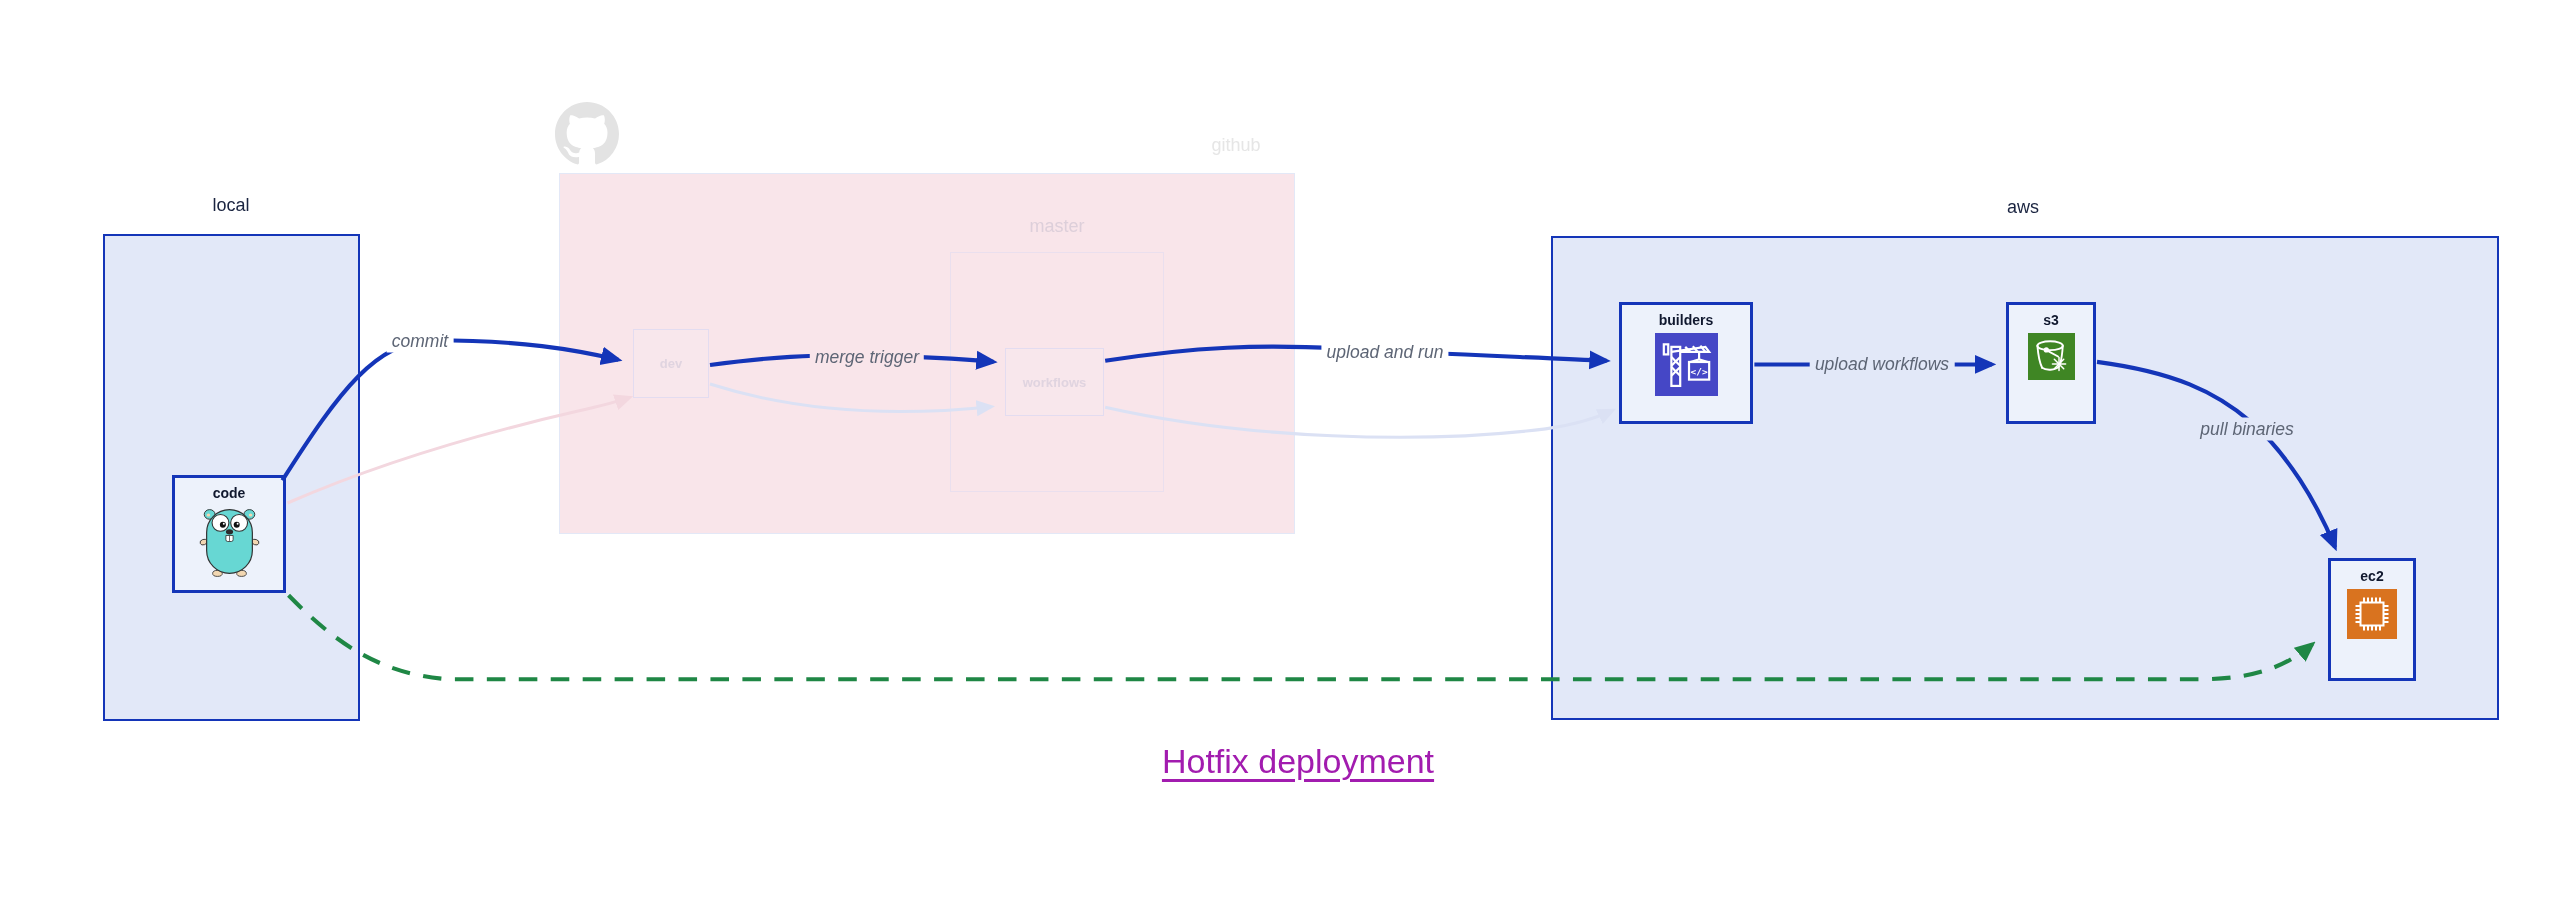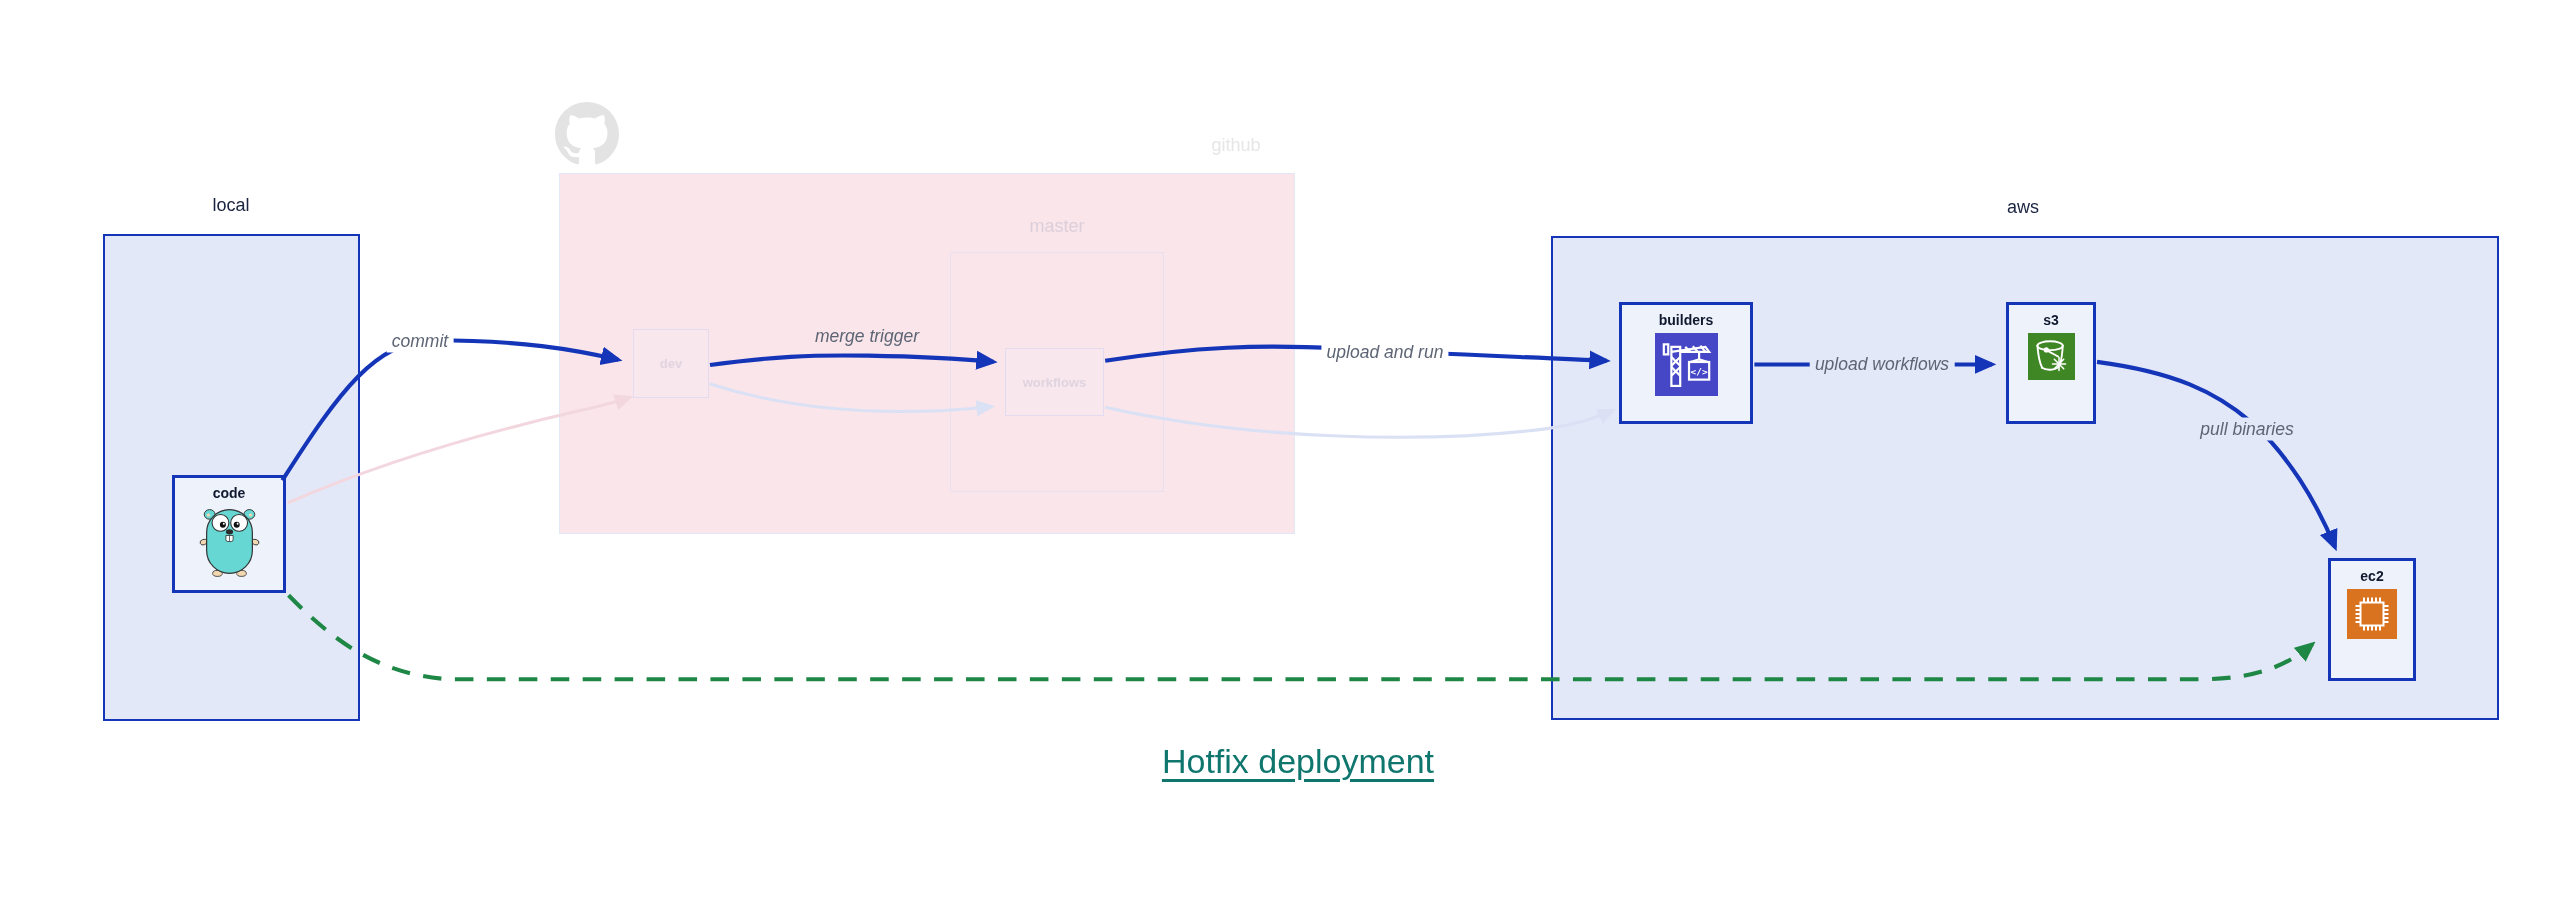--- a/index.html
+++ b/index.html
@@ -40,30 +40,30 @@
   
   .edge-label{
     position:absolute;transform:translate(-50%,-50%);
     font-style:italic;font-size:17.5px;color:#5d6575;
     padding:1px 5.2px;white-space:nowrap;z-index:5;
   }
   .bg-white{background:#ffffff;}
   .bg-pink{background:#f9e5ea;}
   .bg-lav{background:#e2e8f8;}
   .el-commit{left:420px;top:341px;}
-  .el-merge{left:867px;top:336px;}
+  .el-merge{left:867px;top:357px;}
   .el-uploadrun{left:1385px;top:352px;}
   .el-uploadbin{left:1882px;top:364px;}
   .el-pullbin{left:2247px;top:416px;margin-top:13px;}
   
   #edge-layer{position:absolute;left:0;top:0;width:2604px;height:902px;pointer-events:none;z-index:4;}
   #octocat{position:absolute;left:555px;top:102px;width:64px;height:64px;}
   .diagram-title{
     position:absolute;left:1298px;top:742px;transform:translateX(-50%);
-    font-size:34px;color:#0f766e;white-space:nowrap;
+    font-size:34px;color:#a21caf;white-space:nowrap;
     text-decoration:underline;text-decoration-thickness:3.1px;text-underline-offset:6.2px;
   }
 </style>
 </head>
 <body>
 
 <div id="canvas">
 
   <svg id="octocat" viewBox="0 0 16 16">
     <path fill="#e3e3e3" fill-rule="evenodd" d="M8 0C3.58 0 0 3.58 0 8c0 3.54 2.29 6.53 5.47 7.59.4.07.55-.17.55-.38 0-.19-.01-.82-.01-1.49-2.01.37-2.53-.49-2.69-.94-.09-.23-.48-.94-.82-1.13-.28-.15-.68-.52-.01-.53.63-.01 1.08.58 1.23.82.72 1.21 1.87.87 2.33.66.07-.52.28-.87.51-1.07-1.78-.2-3.64-.89-3.64-3.95 0-.87.31-1.59.82-2.15-.08-.2-.36-1.02.08-2.12 0 0 .67-.21 2.2.82.64-.18 1.32-.27 2-.27s1.36.09 2 .27c1.53-1.04 2.2-.82 2.2-.82.44 1.1.16 1.92.08 2.12.51.56.82 1.27.82 2.15 0 3.07-1.87 3.75-3.65 3.95.29.25.54.73.54 1.48 0 1.07-.01 1.93-.01 2.2 0 .21.15.46.55.38A8.01 8.01 0 0 0 16 8c0-4.42-3.58-8-8-8z"></path>

